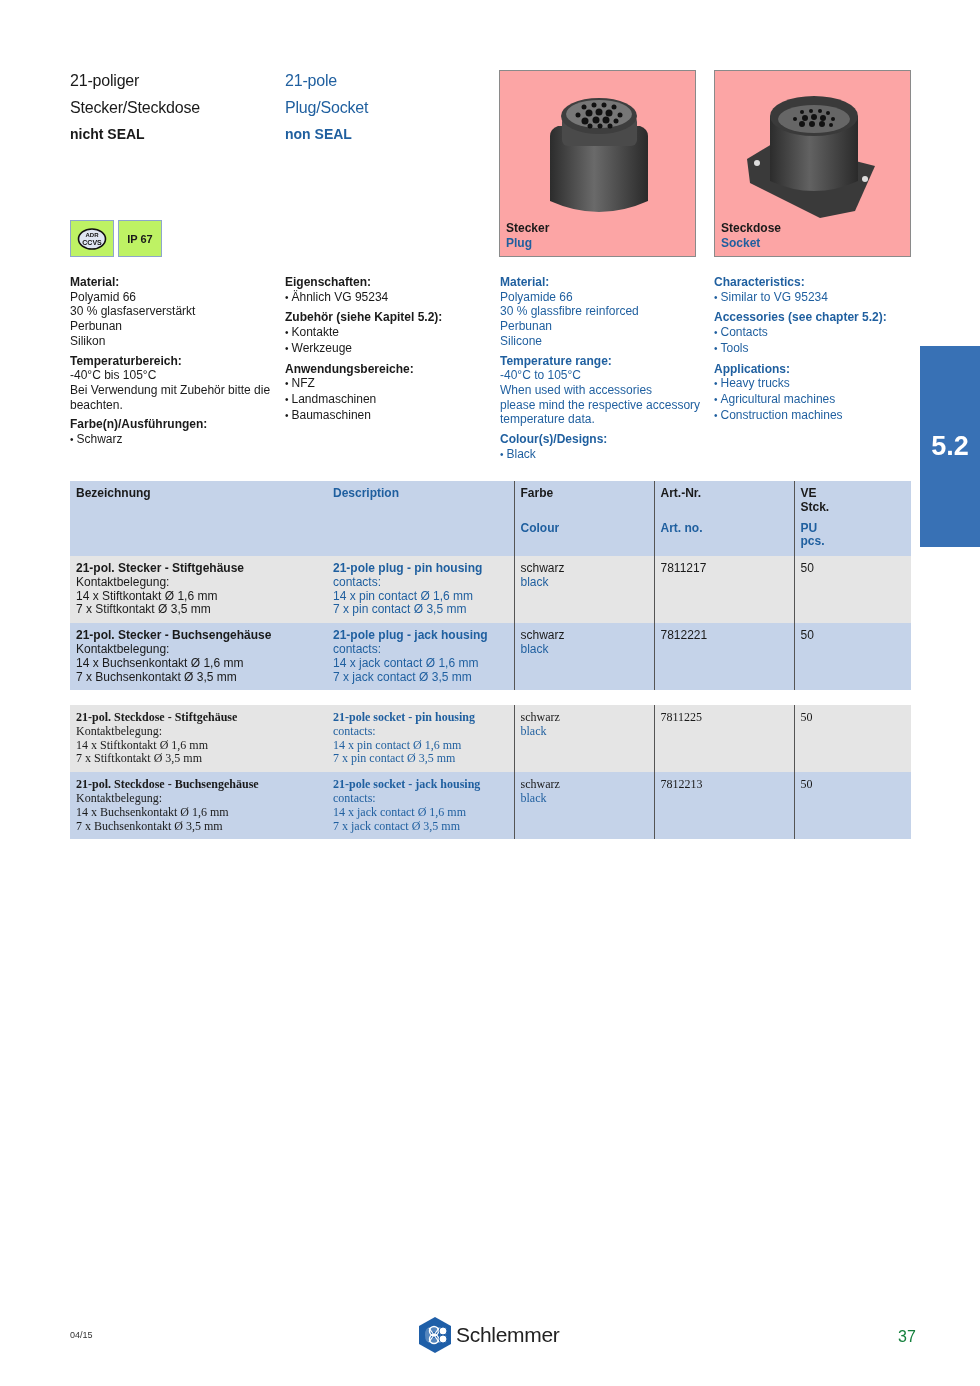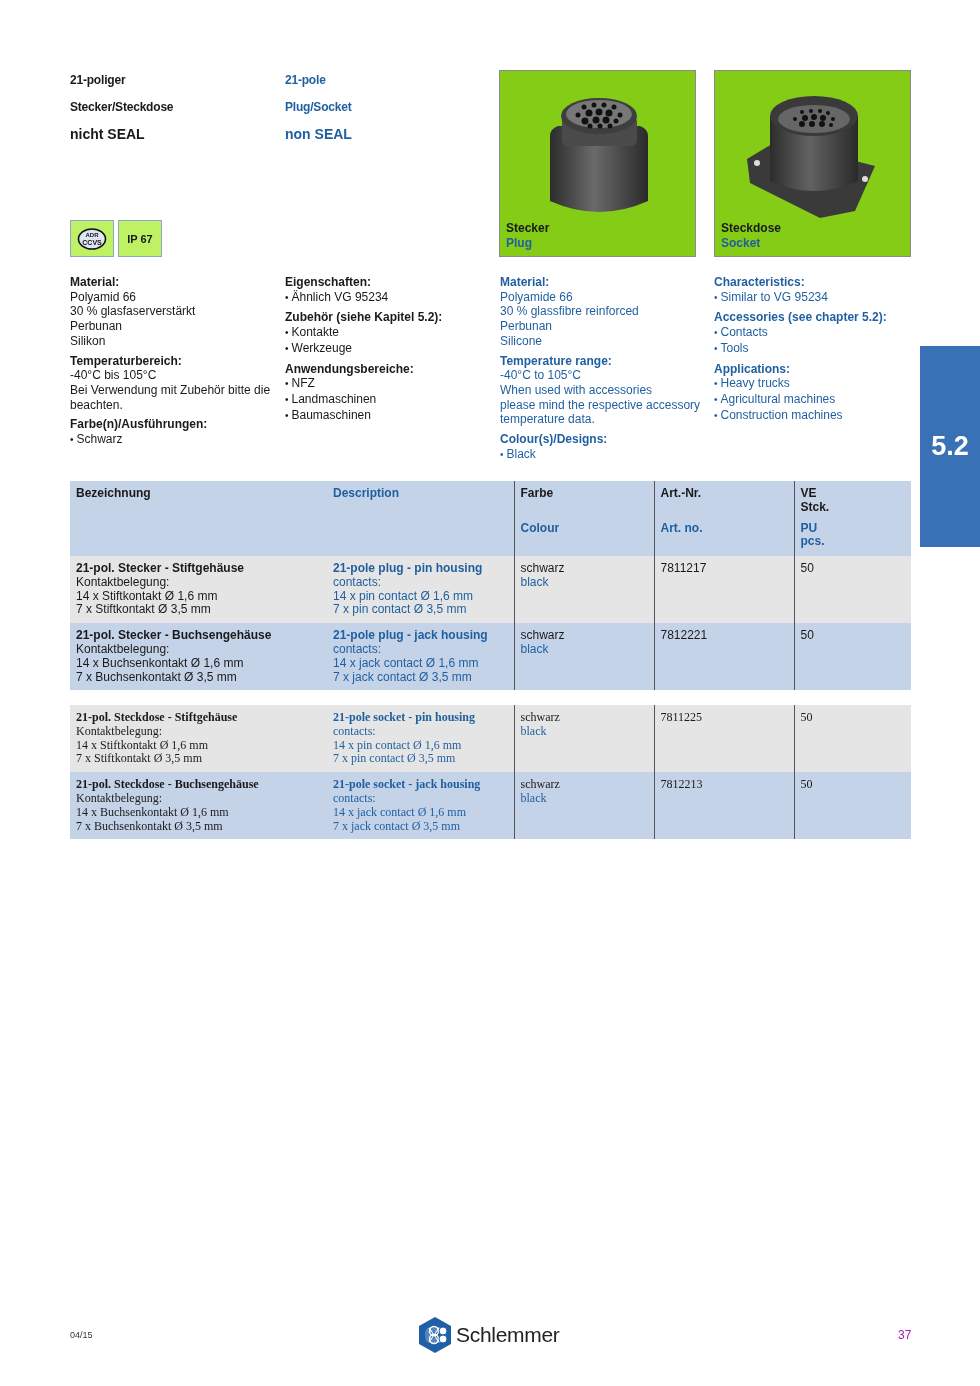--- a/index.html
+++ b/index.html
@@ -1,48 +1,48 @@
 <!DOCTYPE html>
 <html><head>
   <meta charset="utf-8">
   <style>
     * { box-sizing: border-box; margin: 0; padding: 0; }
     html, body { width: 980px; height: 1386px; background: #ffffff; }
     body { position: relative; font-family: "Liberation Sans", sans-serif; color: #1a1a1a; overflow: hidden; }
     .blue { color: #1f5f9f; }
     .abs { position: absolute; }
 
-    .title-big { font-size: 12px; font-weight: bold; line-height: 27px; letter-spacing: -0.2px; }
+    .title-big { font-size: 16px; font-weight: normal; line-height: 27px; letter-spacing: -0.2px; }
     .subtitle { font-size: 14px; font-weight: bold; line-height: 18px; margin-top: 4px; }
 
     .badges { left: 70px; top: 220px; display: flex; gap: 4px; }
     .badge { width: 44px; height: 37px; background: #bef264; border: 1px solid #8ea6cc; display: flex; align-items: center; justify-content: center; font-size: 11px; font-weight: bold; color: #1a1a1a; }
 
-    .imgbox { position: absolute; width: 197px; height: 187px; border: 1px solid #8a8a8a; background: #84cc16; }
+    .imgbox { position: absolute; width: 197px; height: 187px; border: 1px solid #8a8a8a; background: #fca5a5; }
     .imgbox .cap { position: absolute; left: 6px; bottom: 5px; font-size: 12px; font-weight: bold; line-height: 15px; }
     .imgbox svg { position: absolute; left: 0; top: 0; }
 
     .spec { position: absolute; font-size: 12px; line-height: 14.7px; width: 210px; }
     .spec .h { font-weight: bold; margin-top: 5px; }
     .spec .h:first-child { margin-top: 0; }
     .spec .b::before { content: "\2022"; margin-right: 3px; font-size: 10px; }
 
     .tab52 { left: 920px; top: 346px; width: 60px; height: 201px; background: #3871b5; color: #fff; font-size: 27px; font-weight: bold; display: flex; align-items: center; justify-content: center; }
 
     table.t { position: absolute; left: 70px; width: 841px; border-collapse: collapse; font-size: 12px; line-height: 13.8px; }
     table.t td { vertical-align: top; padding: 6px 6px; }
     table.t td + td { }
     table.t td.sep { border-left: 1px solid #555; }
     .hdr td { background: #c5d3e9; height: 75px; }
     .r-light td { background: #e5e5e5; height: 66px; }
     .r-dark td { background: #c5d3e9; height: 66px; }
     .bold { font-weight: bold; }
 
     .footer-date { left: 70px; top: 1330px; font-size: 9px; color: #333; }
-    .footer-page { left: 898px; top: 1328px; font-size: 12px; color: #a21caf; }
+    .footer-page { left: 898px; top: 1328px; font-size: 16px; color: #15803d; }
     .logo { left: 417px; top: 1316px; display: flex; align-items: center; gap: 3px; }
     .logo-text { font-size: 21px; color: #222; letter-spacing: -0.3px; }
   </style>
 </head>
 <body>
 
 <div class="abs" style="left:70px; top:67px;">
   <div class="title-big">21-poliger</div>
   <div class="title-big">Stecker/Steckdose</div>
   <div class="subtitle">nicht SEAL</div>

